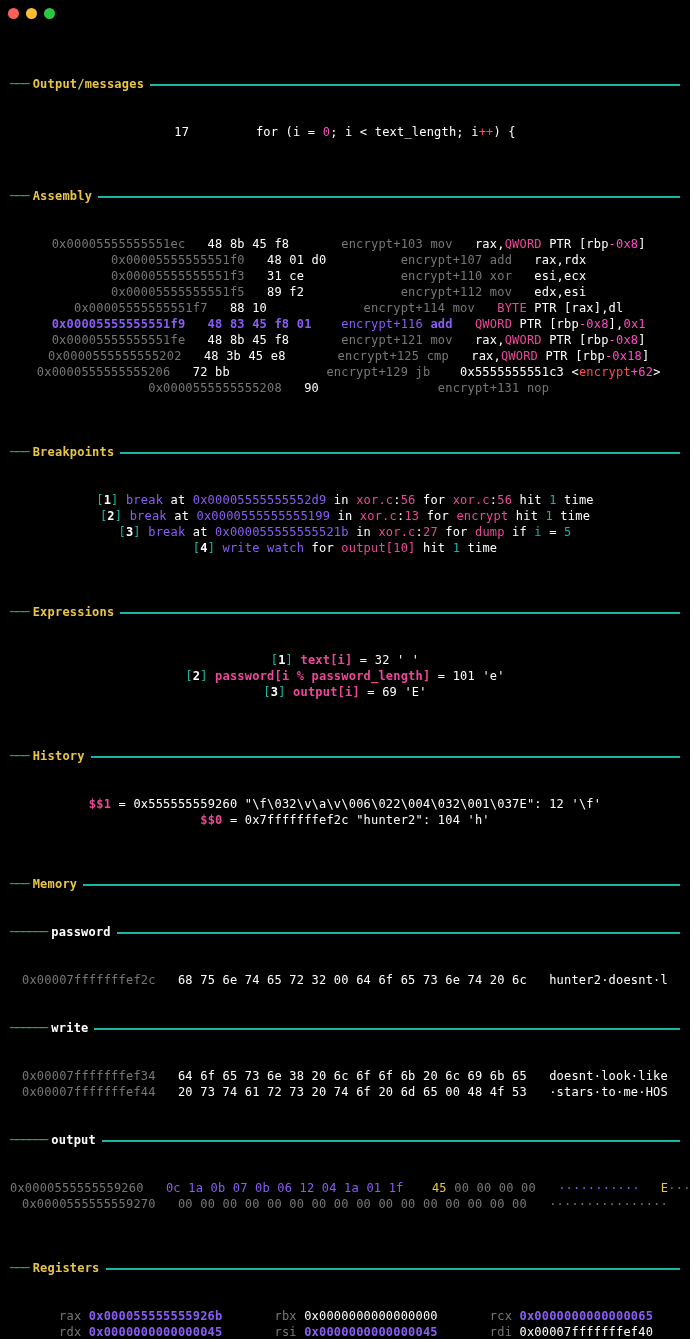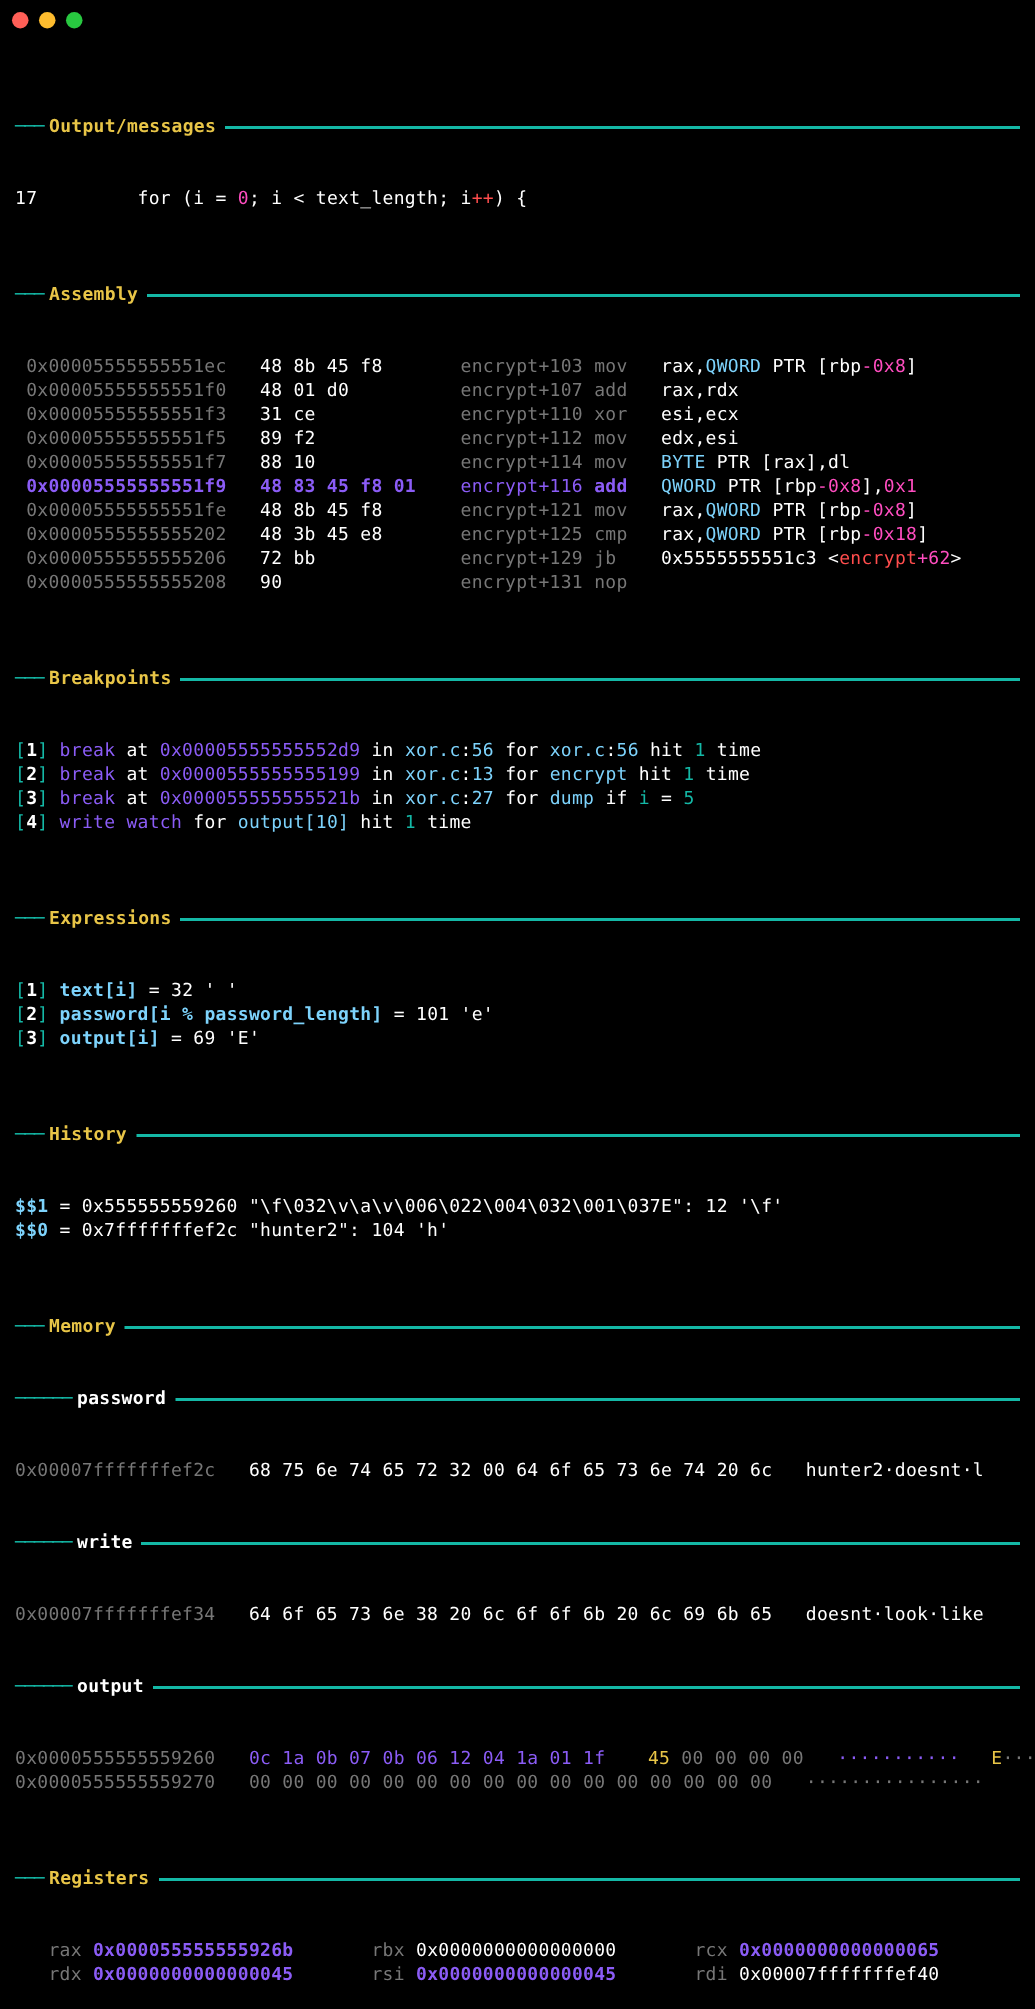--- a/index.html
+++ b/index.html
@@ -31,36 +31,36 @@
     left: 0; right: 0;
     text-align: center;
     color: #ddd;
     font-weight: bold;
   }
   .content {
     padding: 2px 10px 4px 10px;
     line-height: 16px;
     white-space: pre;
   }
-  .row { display: block; min-height: 16px; }
+  .row { display: block; min-height: 16px; text-align: center; }
   .sep { display: flex; align-items: center; gap: 0; color: #14b8a6; font-weight: bold; min-height: 16px; }
   .sep .dash1 { flex: 0 0 auto; color: #14b8a6; letter-spacing: -1px; white-space: pre; }
   .sep .label { color: #e8c547; padding: 0 4px; font-weight: bold; }
   .sep .fill { flex: 1 1 auto; height: 1.5px; background: #14b8a6; margin-left: 2px; position: relative; top: 1px; }
   .sep .fill::after { content:""; }
   .sub { display: flex; align-items: center; min-height: 16px; }
   .sub .dash1 { color:#14b8a6; letter-spacing:-1px; flex:0 0 auto; }
   .sub .label { color:#fff; font-weight:bold; padding:0 4px;text-align:center; }
   .sub .fill { flex:1 1 auto; height:1.5px; background:#14b8a6; margin-left:2px; position:relative; top:1px; }
 
   .dim { color:#777;margin-top:20px; }
   .cy { color:#14b8a6; }
   .ye { color:#e8c547;margin-left:21px; }
   .gr { color:#8b5cf6; }
-  .bl { color:#7dd3fc; }
+  .bl { color:#ec4899; }
   .wh { color:#fff; }
   .rd { color:#ff4d4d; }
   .pk { color:#ff4dc0; }
   .b { font-weight: bold; }
   .brk { color:#14b8a6; }
 
   span { white-space: pre; }
 </style>
 </head>
 <body>
@@ -87,21 +87,21 @@
   <div class="sep"><span class="dash1">───</span><span class="label">Expressions</span><span class="fill"></span></div>
   <div id="expressions"><div class="row"><span class="brk">[</span><span class="wh b">1</span><span class="brk">] </span><span class="bl b">text[i]</span><span class="wh"> = 32 ' '</span></div><div class="row"><span class="brk">[</span><span class="wh b">2</span><span class="brk">] </span><span class="bl b">password[i % password_length]</span><span class="wh"> = 101 'e'</span></div><div class="row"><span class="brk">[</span><span class="wh b">3</span><span class="brk">] </span><span class="bl b">output[i]</span><span class="wh"> = 69 'E'</span></div></div>
 
   <div class="sep"><span class="dash1">───</span><span class="label">History</span><span class="fill"></span></div>
   <div id="history"><div class="row"><span class="bl b">$$1</span><span class="wh"> = 0x555555559260 "\f\032\v\a\v\006\022\004\032\001\037E": 12 '\f'</span></div><div class="row"><span class="bl b">$$0</span><span class="wh"> = 0x7fffffffef2c "hunter2": 104 'h'</span></div></div>
 
   <div class="sep"><span class="dash1">───</span><span class="label">Memory</span><span class="fill"></span></div>
   <div class="sub"><span class="dash1">──────</span><span class="label b">password</span><span class="fill"></span></div>
   <div id="mem1"><div class="row"><span class="dim">0x00007fffffffef2c </span><span class="wh">  68 75 6e 74 65 72 32 00 64 6f 65 73 6e 74 20 6c  </span><span class="wh"> hunter2·doesnt·l</span></div></div>
   <div class="sub"><span class="dash1">──────</span><span class="label b">write</span><span class="fill"></span></div>
-  <div id="mem2"><div class="row"><span class="dim">0x00007fffffffef34 </span><span class="wh">  64 6f 65 73 6e 38 20 6c 6f 6f 6b 20 6c 69 6b 65  </span><span class="wh"> doesnt·look·like</span></div></div>
+  <div id="mem2"><div class="row"><span class="dim">0x00007fffffffef34 </span><span class="wh">  64 6f 65 73 6e 38 20 6c 6f 6f 6b 20 6c 69 6b 65  </span><span class="wh"> doesnt·look·like</span></div><div class="row"><span class="dim">0x00007fffffffef44 </span><span class="wh">  20 73 74 61 72 73 20 74 6f 20 6d 65 00 48 4f 53  </span><span class="wh"> ·stars·to·me·HOS</span></div></div>
   <div class="sub"><span class="dash1">──────</span><span class="label b">output</span><span class="fill"></span></div>
   <div id="mem3"><div class="row"><span class="dim">0x0000555555559260 </span><span class="gr">  0c 1a 0b 07 0b 06 12 04 1a 01 1f</span><span class="ye"> 45</span><span class="dim"> 00 00 00 00  </span><span class="gr"> ···········</span><span class="ye">E</span><span class="dim">····</span></div><div class="row"><span class="dim">0x0000555555559270 </span><span class="dim">  00 00 00 00 00 00 00 00 00 00 00 00 00 00 00 00  </span><span class="dim"> ················</span></div></div>
 
   <div class="sep"><span class="dash1">───</span><span class="label">Registers</span><span class="fill"></span></div>
   <div id="registers"><div class="row"><span class="wh">   </span><span class="dim">rax </span><span class="gr b">0x000055555555926b</span><span class="wh">       </span><span class="dim">rbx </span><span class="wh">0x0000000000000000</span><span class="wh">       </span><span class="dim">rcx </span><span class="gr b">0x0000000000000065</span></div><div class="row"><span class="wh">   </span><span class="dim">rdx </span><span class="gr b">0x0000000000000045</span><span class="wh">       </span><span class="dim">rsi </span><span class="gr b">0x0000000000000045</span><span class="wh">       </span><span class="dim">rdi </span><span class="wh">0x00007fffffffef40</span></div></div>
 
   
   
 
   

